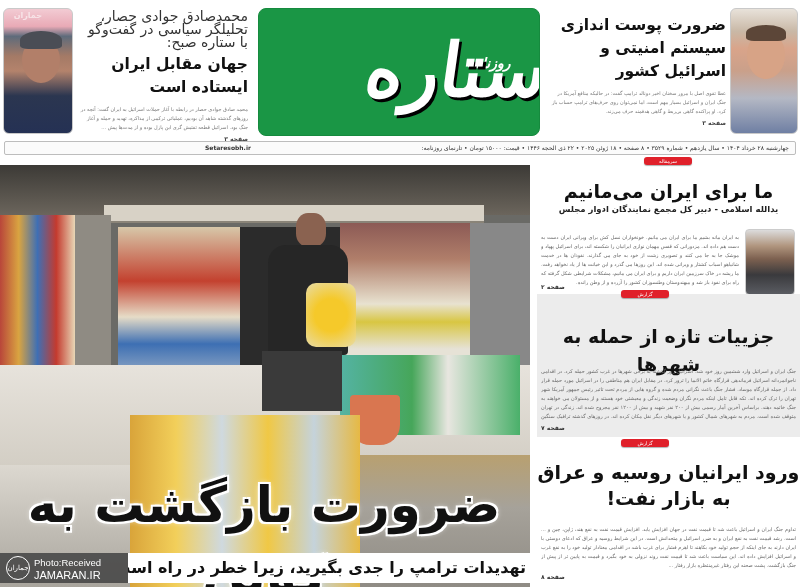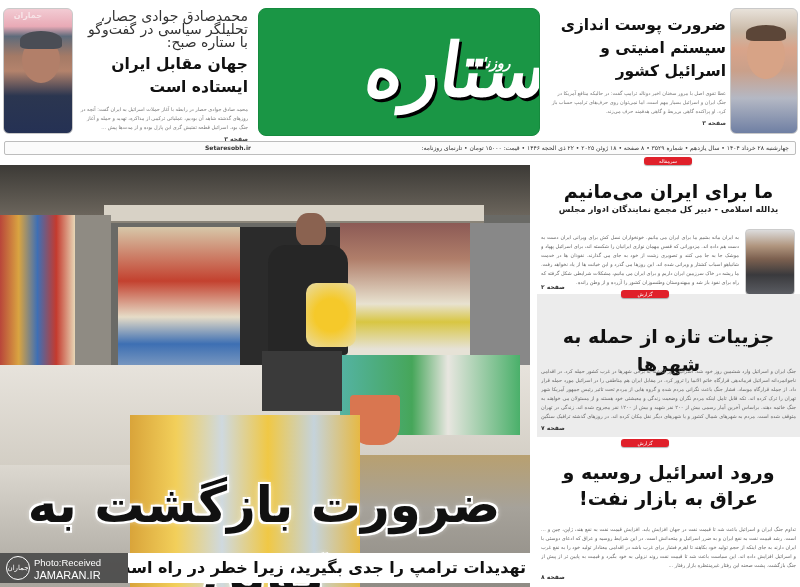--- a/index.html
+++ b/index.html
@@ -143,17 +143,17 @@
 
   <div class="art2">
     <div class="tag" style="left:84px;top:-4px;">گزارش</div>
     <div class="art-title" style="left:0;top:28px;width:263px;font-size:19px;line-height:28px;">جزییات تازه از حمله به شهرها</div>
     <div class="art-body" style="left:4px;top:73px;width:255px;height:54px;overflow:hidden;">جنگ ایران و اسرائیل وارد ششمین روز خود شد. اسرائیل روز گذشته به برخی شهرها در غرب کشور حمله کرد. در اقدامی ناجوانمردانه اسرائیل فرماندهی قرارگاه خاتم الانبیا را ترور کرد. در مقابل ایران هم مناطقی را در اسرائیل مورد حمله قرار داد. از جمله قرارگاه موساد. فشار جنگ باعث نگرانی مردم شده و گروه هایی از مردم تحت تاثیر رئیس جمهور آمریکا شهر تهران را ترک کرده اند. تکه قابل تامل اینکه مردم نگران وضعیت زندگی و معیشتی خود هستند و از مسئولان می خواهند به جنگ خاتمه دهند. براساس آخرین آمار رسمی بیش از ۲۰۰ نفر شهید و بیش از ۱۲۰۰ نفر مجروح شده اند. زندگی در تهران متوقف شده است. مردم به شهرهای شمال کشور و یا شهرهای دیگر نقل مکان کرده اند. در روزهای گذشته ترافیک سنگین جاده‌ها ...</div>
     <div class="art-page" style="left:4px;top:130px;">صفحه ۷</div>
   </div>
 
   <div class="art3">
     <div class="tag" style="left:84px;top:2px;">گزارش</div>
-    <div class="art-title" style="left:0;top:22px;width:263px;font-size:19px;line-height:26px;">ورود اسرائیل روسیه و عراق به بازار نفت!</div>
+    <div class="art-title" style="left:0;top:22px;width:263px;font-size:19px;line-height:26px;">ورود ایرانیان روسیه و عراق به بازار نفت!</div>
     <div class="art-body" style="left:4px;top:88px;width:255px;height:46px;overflow:hidden;">تداوم جنگ ایران و اسرائیل باعث شد تا قیمت نفت در جهان افزایش یابد. افزایش قیمت نفت به نفع هند، ژاپن، چین و ... است. رشد قیمت نفت به نفع ایران و به ضرر اسرائیل و متحدانش است. در این شرایط روسیه و عراق که ادعای دوستی با ایران دارند به جای اینکه از حجم تولید خود بکاهند تا اهرم فشار برای غرب باشد در اقدامی معنادار تولید خود را به نفع غرب و اسرائیل افزایش داده اند. این سیاست باعث شد تا قیمت نفت روند نزولی به خود بگیرد و قیمت به پایین تر از پیش از جنگ بازگشت. پشت صحنه این رفتار غیرمنتظره بازار رفتار ...</div>
     <div class="art-page" style="left:4px;top:136px;">صفحه ۸</div>
   </div>
 </div>
 
 </body></html>

